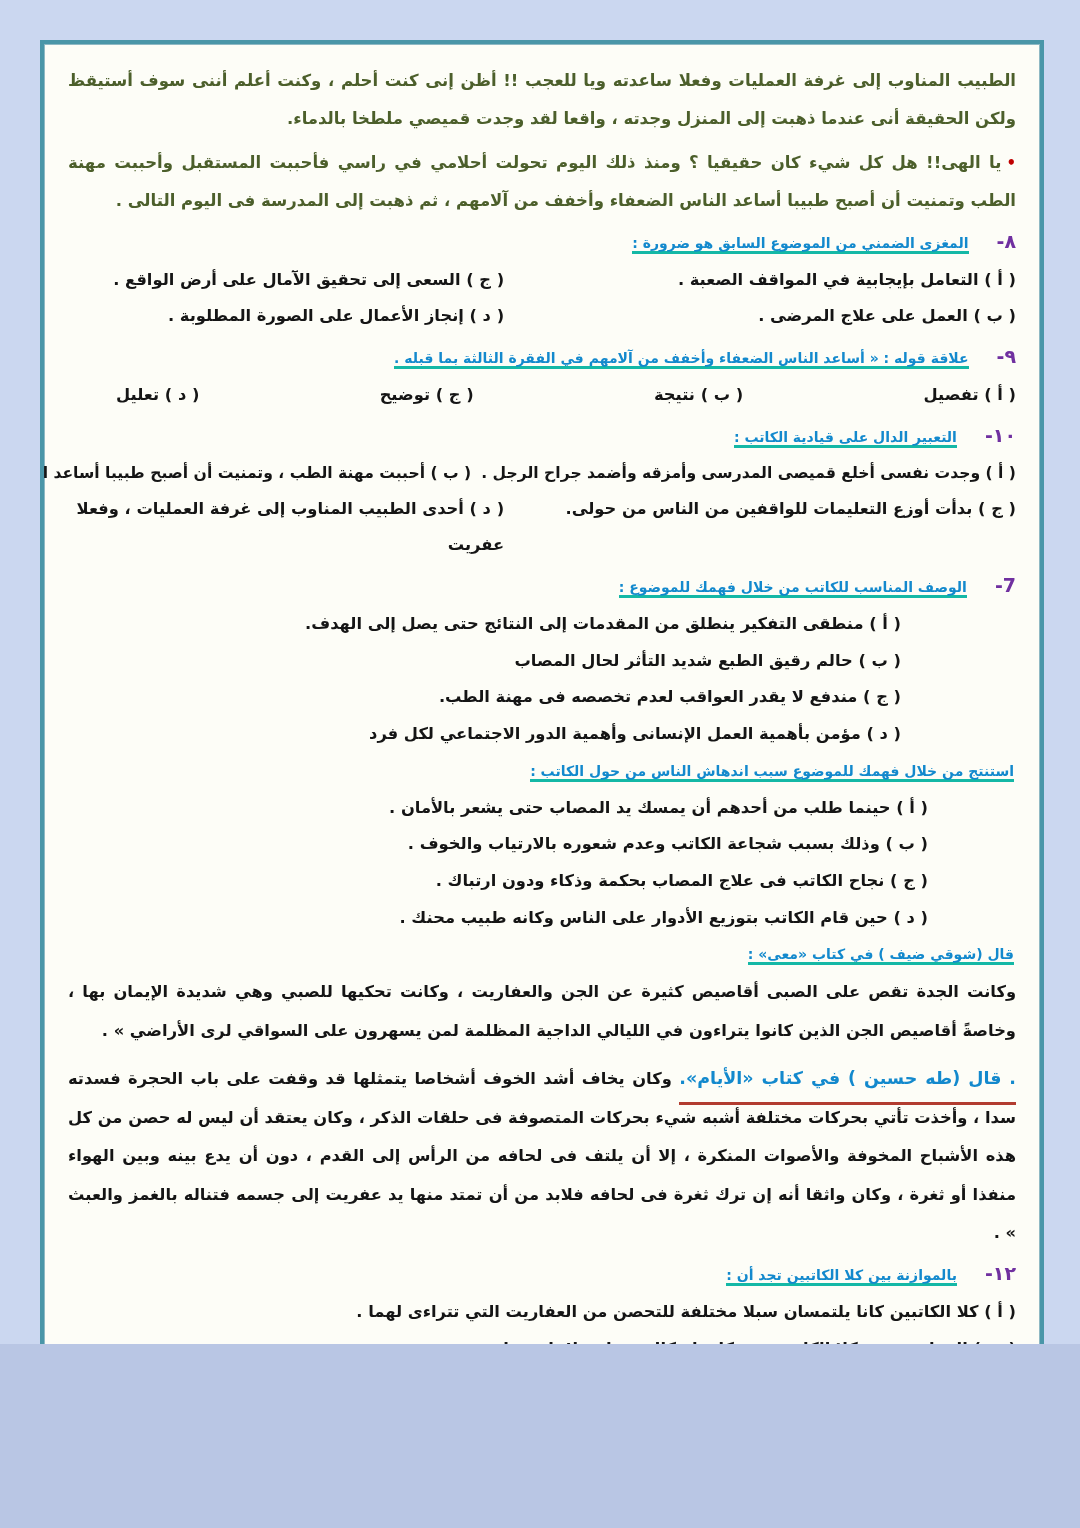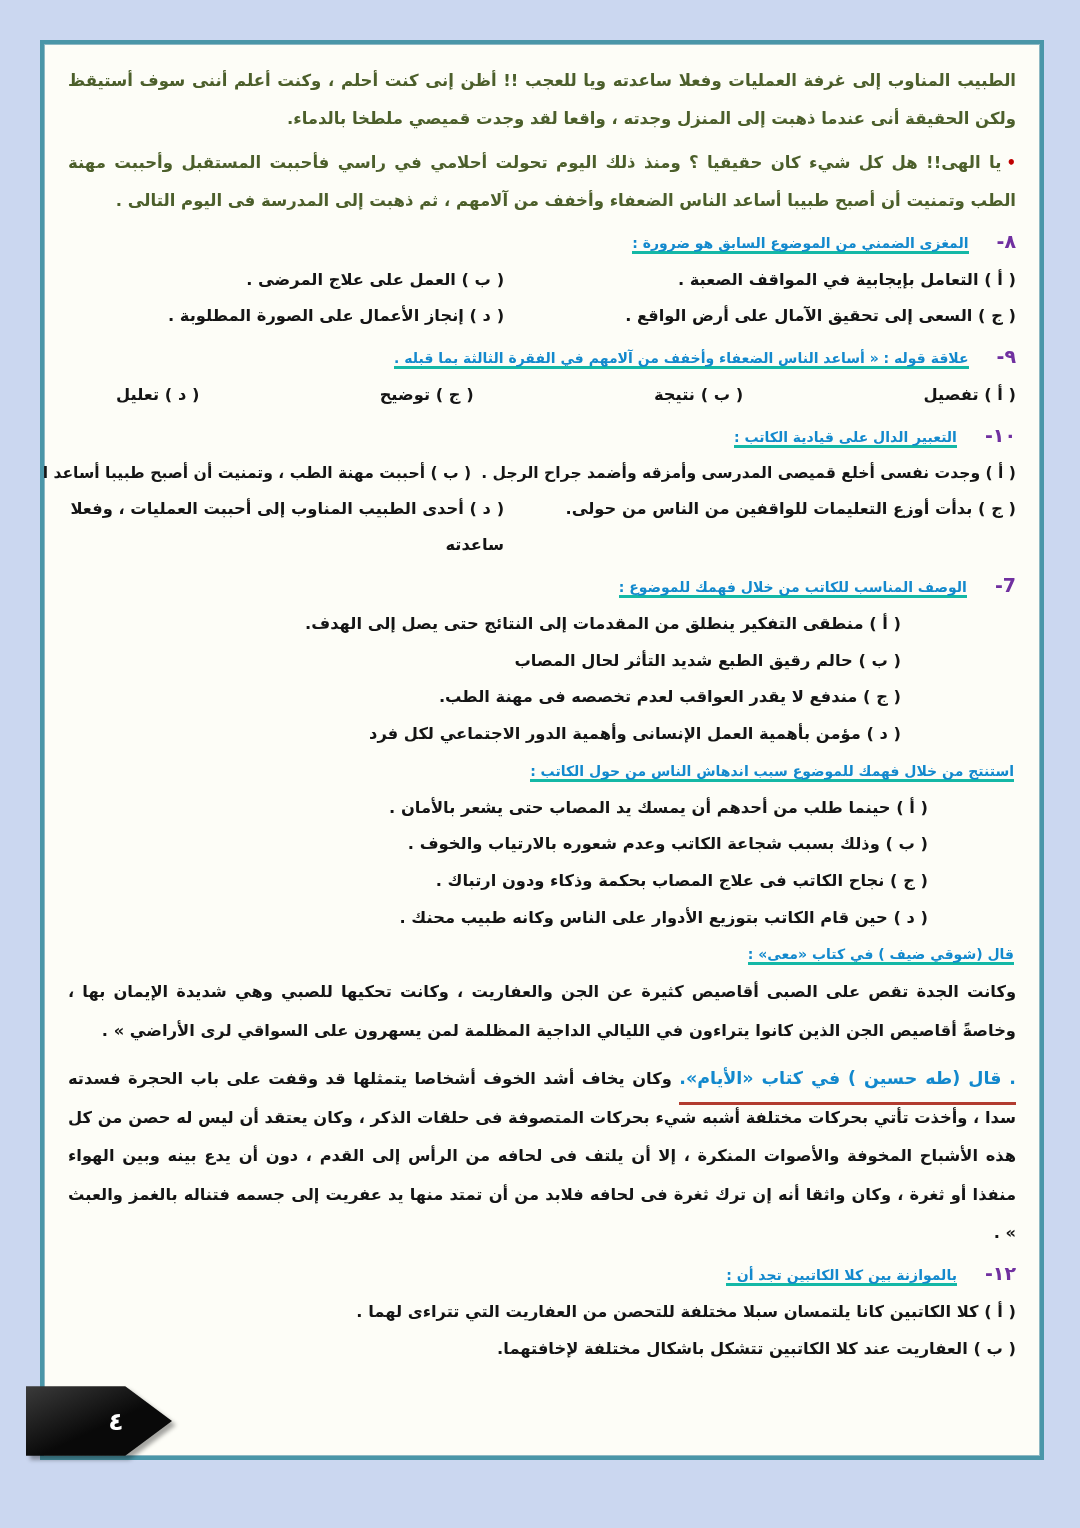--- a/index.html
+++ b/index.html
@@ -1,18 +1,18 @@
 <!DOCTYPE html>
 <html lang="ar"><head>
 <meta charset="utf-8">
 <style>
   html,body{margin:0;padding:0;background:#b9c6e4;}
   .page{
     position:relative;
-    width:1080px;height:1528px;
+    width:1080px;height:1344px;
     background:#cbd7f0;
     font-family:"DejaVu Sans",sans-serif;
     overflow:hidden;
   }
   .sheet{
     position:absolute;left:40px;top:40px;
     width:1004px;height:1420px;
     box-sizing:border-box;
     background:#fdfdf7;
     border:4px solid #4a96a8;
@@ -79,22 +79,22 @@
 
     <p class="intro"><span class="bullet">•</span><span>يا الهى!! هل كل شيء كان حقيقيا ؟ ومنذ ذلك اليوم تحولت أحلامي في راسي فأحببت المستقبل وأحببت مهنة الطب وتمنيت أن أصبح طبيبا أساعد الناس الضعفاء وأخفف من آلامهم ، ثم ذهبت إلى المدرسة فى اليوم التالى .</span></p>
 
     <div class="q">
       <div class="q-head">
         <span class="qnum">٨-</span>
         <span class="qtitle">المغزى الضمني من الموضوع السابق هو ضرورة :</span>
       </div>
       <div class="opts two-col">
         <span class="opt">( أ ) التعامل بإيجابية في المواقف الصعبة .</span>
+        <span class="opt">( ج ) السعى إلى تحقيق الآمال على أرض الواقع .</span>
         <span class="opt">( ب ) العمل على علاج المرضى .</span>
-        <span class="opt">( ج ) السعى إلى تحقيق الآمال على أرض الواقع .</span>
         <span class="opt">( د )  إنجاز الأعمال على الصورة المطلوبة .</span>
       </div>
     </div>
 
     <div class="q">
       <div class="q-head">
         <span class="qnum">٩-</span>
         <span class="qtitle">علاقة قوله : « أساعد الناس الضعفاء وأخفف من آلامهم في الفقرة الثالثة بما قبله .</span>
       </div>
       <div class="opts four-col">
@@ -110,21 +110,21 @@
         <span class="qnum">١٠-</span>
         <span class="qtitle">التعبير الدال على قيادية الكاتب :</span>
       </div>
       <div class="opts">
         <div class="row-pair">
           <span>( أ ) وجدت نفسى أخلع قميصى المدرسى وأمزقه وأضمد جراح الرجل .</span>
           <span>( ب ) أحببت مهنة الطب ، وتمنيت أن أصبح طبيبا أساعد الناس.</span>
         </div>
         <div class="two-col">
           <span class="opt">( ج ) بدأت أوزع التعليمات للواقفين من الناس من حولى.</span>
-          <span class="opt">( د ) أحدى الطبيب المناوب إلى أحببت العمليات ، وفعلا ساعدته</span>
+          <span class="opt">( د ) أحدى الطبيب المناوب إلى غرفة العمليات ، وفعلا عفريت</span>
         </div>
       </div>
     </div>
 
     <div class="q">
       <div class="q-head">
         <span class="qnum">7-</span>
         <span class="qtitle">الوصف المناسب للكاتب من خلال فهمك للموضوع :</span>
       </div>
       <div class="opts indent-150">

